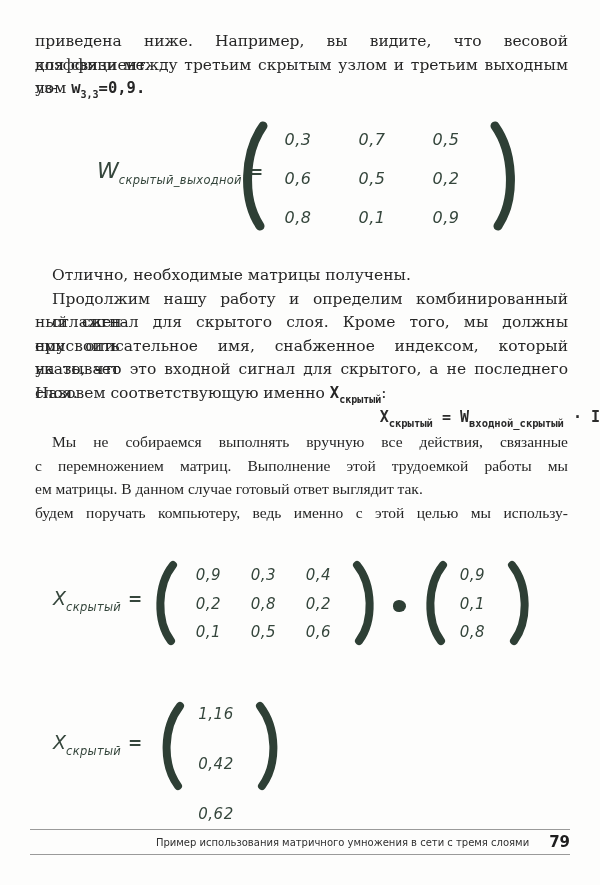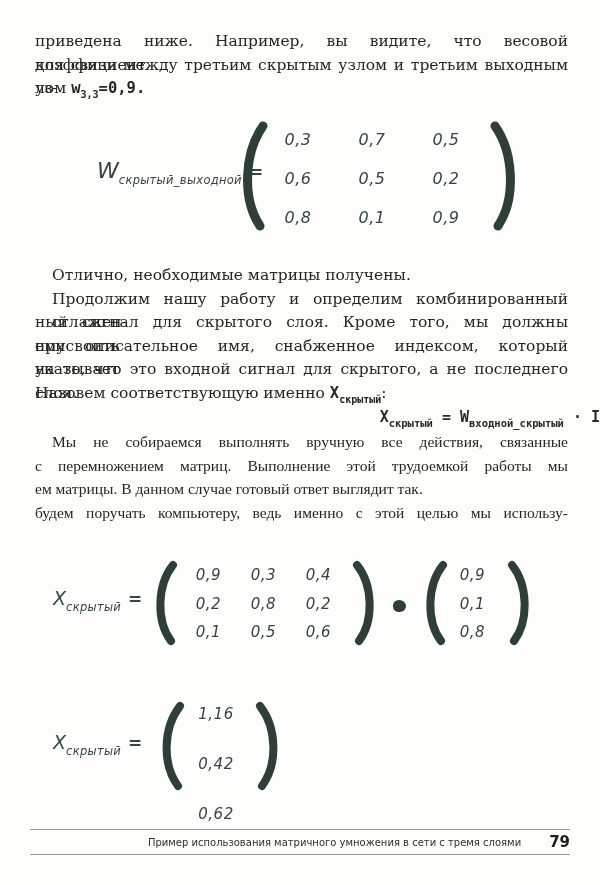--- a/index.html
+++ b/index.html
@@ -56,21 +56,21 @@
   #eq3 .vgrid{left:150px;top:4px;grid-template-columns:62px;grid-auto-rows:30px;gap:20px;}
   #eq3 .mcell{font-size:15px;}
   
   .footer{
     position:absolute;left:30px;top:829px;width:540px;height:24px;
     border-top:1px solid #9a9a9a;border-bottom:1px solid #9a9a9a;
     display:flex;align-items:center;justify-content:flex-end;gap:20px;
     font-family:"DejaVu Sans", sans-serif;
   }
   .footer-caption{font-size:10px;color:#2f2f2f;}
-  .footer-page{font-size:15px;font-weight:bold;color:#1e1e1e;margin-left:8px;}
+  .footer-page{font-size:15px;font-weight:bold;color:#1e1e1e;}
 </style>
 </head>
 <body>
 
 <div class="page">
 
   <div class="textblock" style="top:30px;">
     <div class="tline">приведена ниже. Например, вы видите, что весовой коэффициент</div>
     <div class="tline">для связи между третьим скрытым узлом и третьим выходным уз-</div>
     <div class="tline last"><span>лом </span><span class="mono">w</span><span class="mono-sub">3,3</span><span class="mono">=0,9.</span></div>

